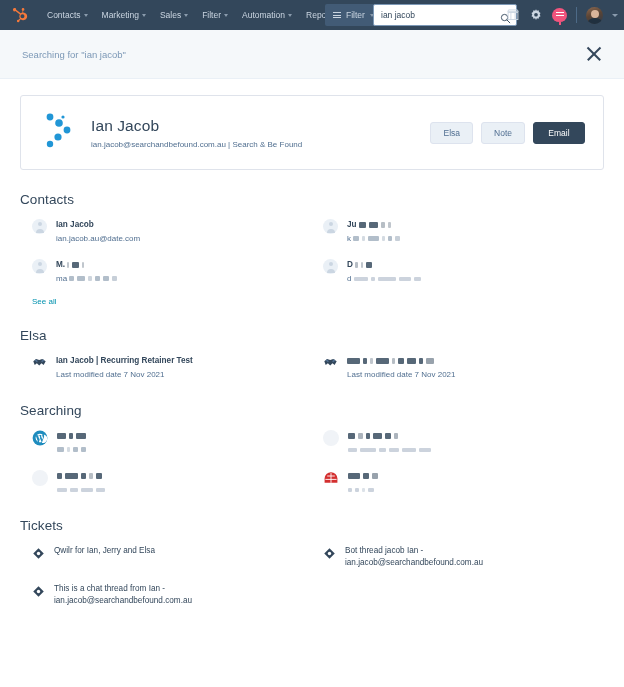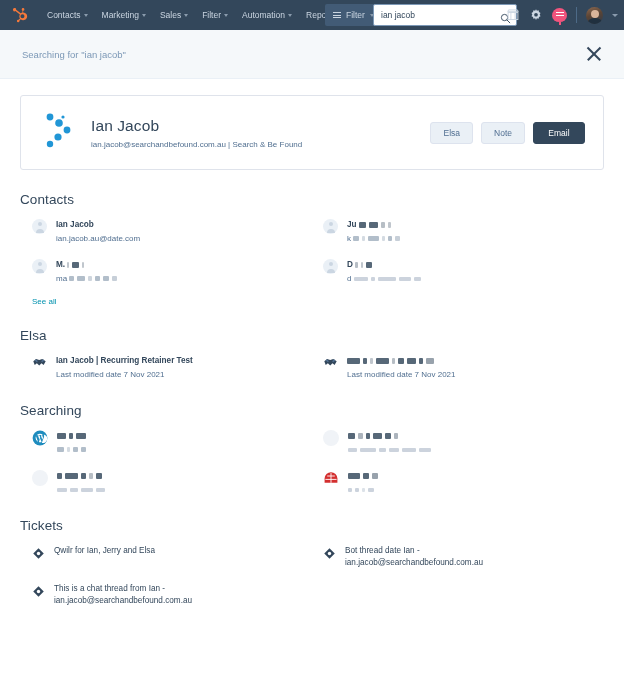--- a/index.html
+++ b/index.html
@@ -699,21 +699,21 @@
       </div>
 
       <div class="res-item">
         <span class="ticket-ico">
           <svg viewBox="0 0 16 16" width="13" height="13">
             <path d="M8 1.5l6.5 6.5L8 14.5 1.5 8z" fill="#33475b"></path>
             <circle cx="8" cy="8" r="2.1" fill="#ffffff"></circle>
           </svg>
         </span>
         <div class="res-body">
-          <div class="res-title normalw">Bot thread date Ian -</div>
+          <div class="res-title normalw">Bot thread jacob Ian -</div>
           <div class="res-title normalw">ian.jacob@searchandbefound.com.au</div>
         </div>
       </div>
 
       <div class="res-item">
         <span class="ticket-ico">
           <svg viewBox="0 0 16 16" width="13" height="13">
             <path d="M8 1.5l6.5 6.5L8 14.5 1.5 8z" fill="#33475b"></path>
             <circle cx="8" cy="8" r="2.1" fill="#ffffff"></circle>
           </svg>

